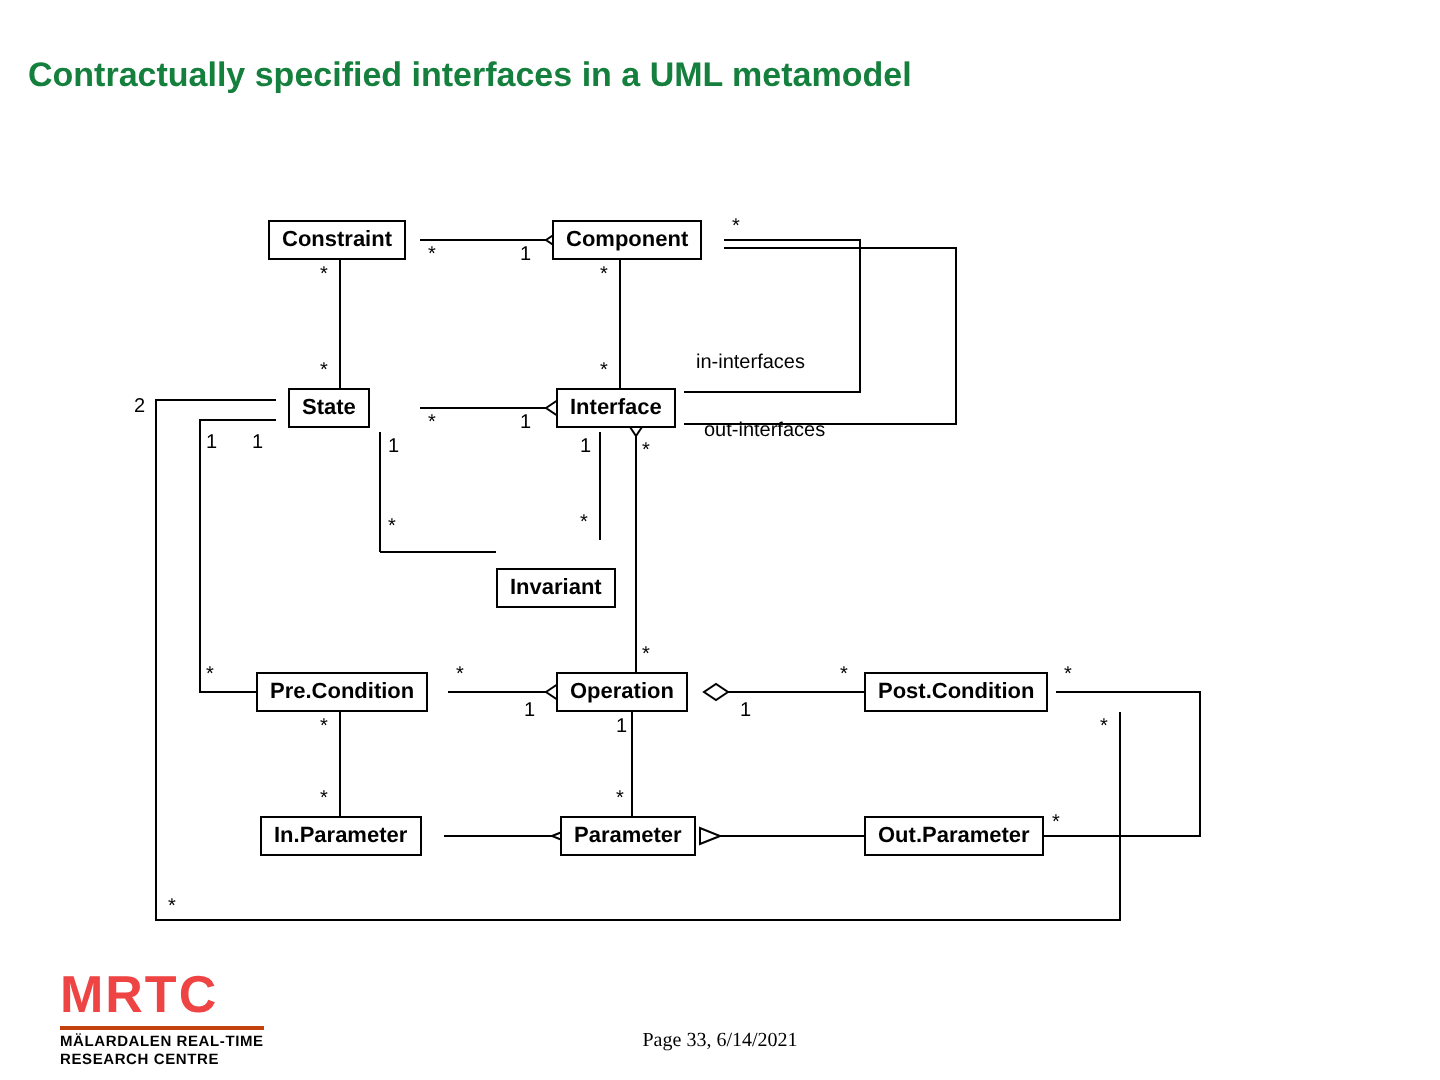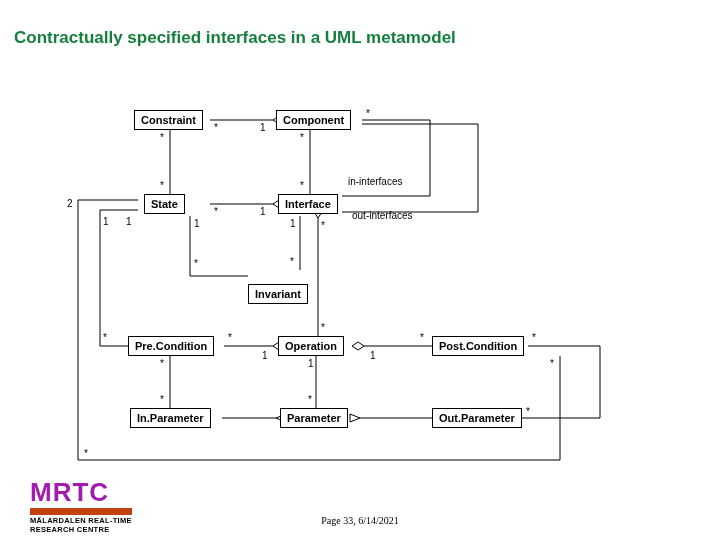--- a/index.html
+++ b/index.html
@@ -52,27 +52,27 @@
   }
   .logo-left {
     position: absolute;
     left: 30px;
     bottom: 6px;
   }
   .logo-left .big {
     font-size: 26px;
     font-weight: 900;
     letter-spacing: 1px;
-    color: #a21caf;
+    color: #ef4444;
   }
   .logo-left .sub {
     font-size: 7.5px;
     font-weight: bold;
     letter-spacing: 0.3px;
-    border-top: 7px solid #c2410c;
+    border-top: 2px solid #c2410c;
     padding-top: 1px;
     color: #000;
   }
   .logo-right {
     position: absolute;
     right: 8px;
     bottom: 14px;
     text-align: right;
   }
   .logo-right .mk {

